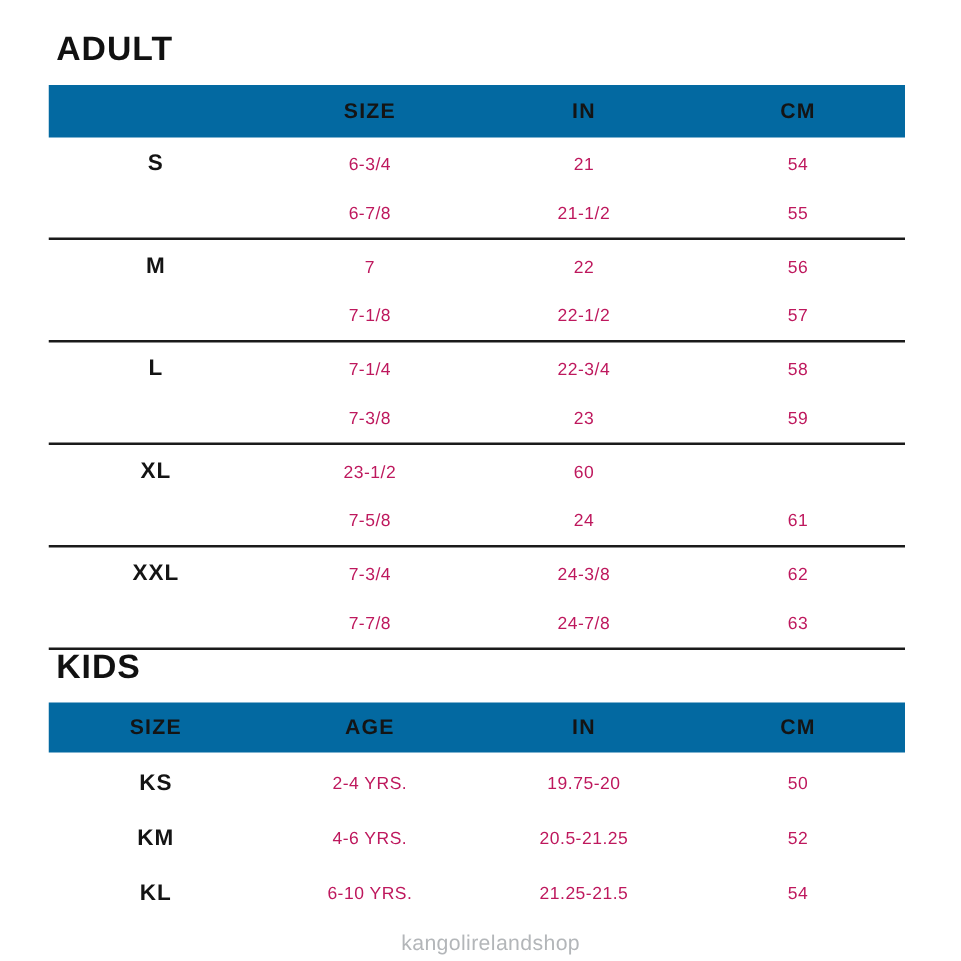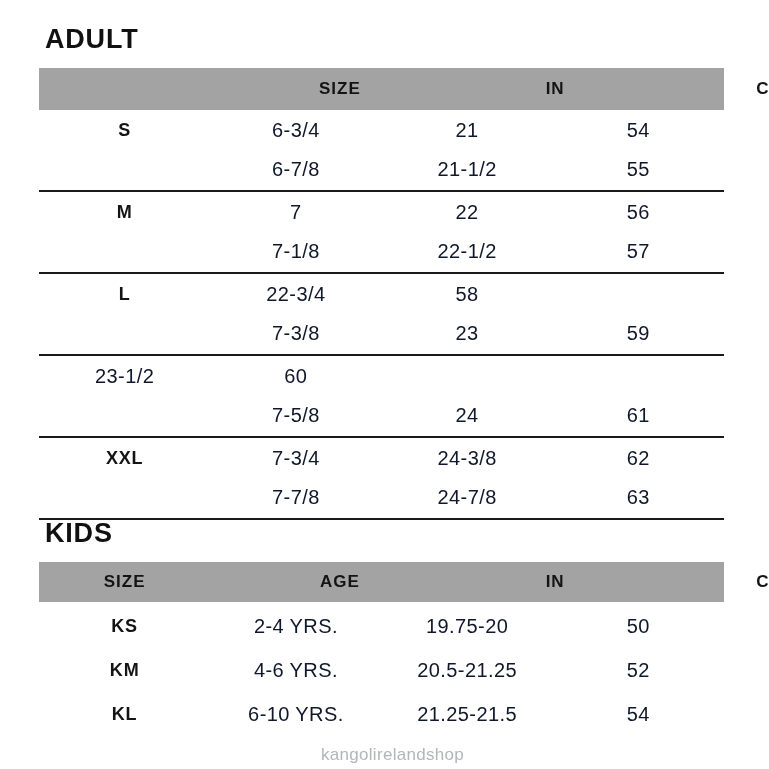--- a/index.html
+++ b/index.html
@@ -29,37 +29,36 @@
   }
   .kids-title {
   }
   .grid-row {
     display: grid;
     grid-template-columns: 25% 25% 25% 25%;
     align-items: center;
     text-align: center;
   }
   .thead {
-    background: #a3a3a3;
+    background: #0369a1;
     height: 42px;
-    gap: 44px;
   }
   .thead .cell {
     font-size: 17px;
     font-weight: 800;
     color: #141414;
     letter-spacing: 1px;
   }
   .trow {
     height: 39px;
   }
   .trow .cell {
-    font-size: 20px;
+    font-size: 14px;
     font-weight: 400;
-    color: #0f172a;
+    color: #be185d;
     letter-spacing: 0.4px;
   }
   .trow .cell.rowlabel {
     font-size: 18px;
     font-weight: 800;
     color: #141414;
     letter-spacing: 0.8px;
   }
   .group {
     border-bottom: 2px solid #1a1a1a;
@@ -126,33 +125,35 @@
           <div class="cell rowlabel"></div>
           <div class="cell">7-1/8</div>
           <div class="cell">22-1/2</div>
           <div class="cell">57</div>
         </div>
       </div>
 
       <div class="group">
         <div class="grid-row trow">
           <div class="cell rowlabel">L</div>
+          <div class="cell">7-1/4</div>
           <div class="cell">22-3/4</div>
           <div class="cell">58</div>
         </div>
         <div class="grid-row trow">
           <div class="cell rowlabel"></div>
           <div class="cell">7-3/8</div>
           <div class="cell">23</div>
           <div class="cell">59</div>
         </div>
       </div>
 
       <div class="group">
         <div class="grid-row trow">
+          <div class="cell rowlabel">XL</div>
           <div class="cell">23-1/2</div>
           <div class="cell">60</div>
         </div>
         <div class="grid-row trow">
           <div class="cell rowlabel"></div>
           <div class="cell">7-5/8</div>
           <div class="cell">24</div>
           <div class="cell">61</div>
         </div>
       </div>

